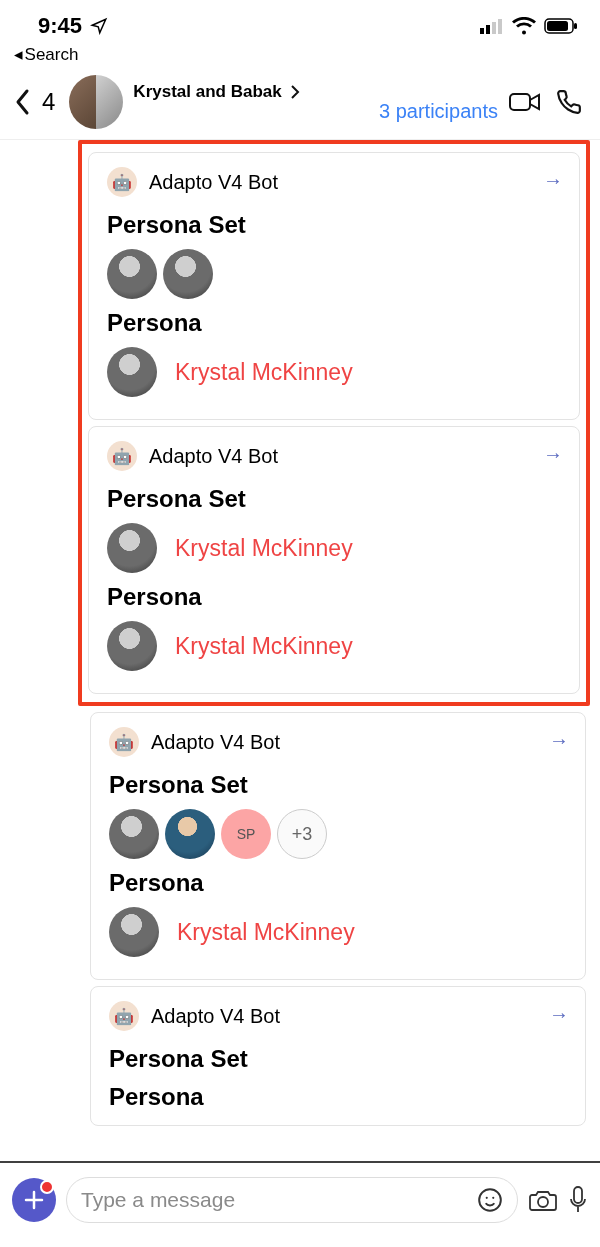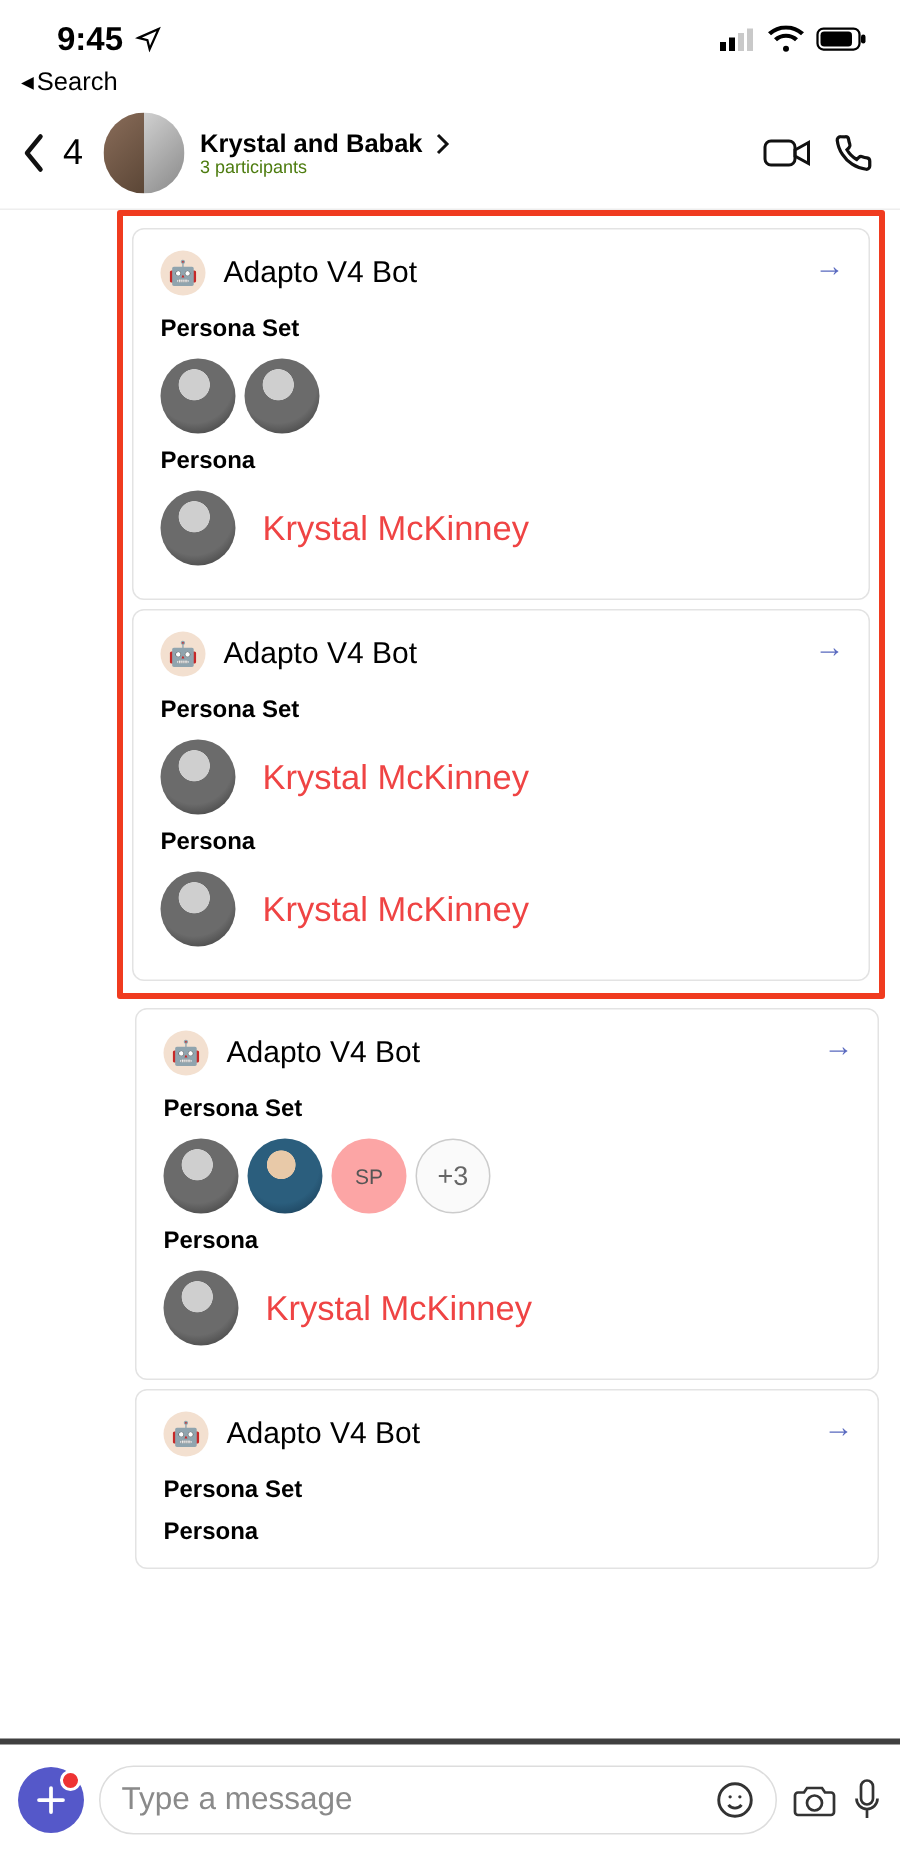--- a/index.html
+++ b/index.html
@@ -50,21 +50,21 @@
   .avatar-pair {
     width: 54px; height: 54px; border-radius: 50%;
     overflow: hidden; display:flex; flex-shrink:0;
   }
   .avatar-pair .half { width:50%; display:flex; align-items:center; justify-content:center; font-size:11px; }
   .half-a { background: linear-gradient(135deg,#8a6d5a,#5b4636); }
   .half-b { background: linear-gradient(135deg,#d0d0d0,#888); }
   .chat-title-block { flex: 1; min-width: 0; }
   .chat-title-row { display:flex; align-items:center; gap:8px;}
   .chat-title { font-size: 17px; font-weight: 700; white-space: nowrap; overflow:hidden; text-overflow: ellipsis;}
-  .chat-sub { font-size: 12px; color: #4d7c0f; margin-top:-2px;}
+  .chat-sub { font-size: 20px; color: #3b82f6; margin-top:-2px;text-align:right;}
   .hdr-icon { width: 34px; display:flex; justify-content:center; }
 
   
   .messages {
     padding: 0 10px 80px 10px;
   }
   .highlight-box {
     border: 4px solid #f03b1f;
     border-radius: 2px;
     padding: 2px 2px;
@@ -90,21 +90,21 @@
     background: #f3e0d0;
     display:flex; align-items:center; justify-content:center;
     font-size: 16px;
   }
   .bot-name { font-size: 20px; color: #000000; }
   .launch-arrow {
     position: absolute; top: 14px; right: 16px;
     color: #5b6bc0; font-size: 20px;
   }
   .section-label {
-    font-size: 16px; font-weight: 700; margin: 10px 0 10px;
+    font-size: 24px; font-weight: 700; margin: 10px 0 10px;
   }
   .avatar-row { display:flex; gap: 6px; align-items:center; margin: 4px 0 8px;}
   .persona-avatar {
     width: 50px; height: 50px; border-radius: 50%;
     background: radial-gradient(circle at 45% 35%, #cfcfcf 0 24%, #6b6b6b 25% 60%, #2f2f2f 100%);
     flex-shrink:0;
   }
   .persona-avatar.color {
     background: radial-gradient(circle at 45% 35%, #e8c9a8 0 22%, #2b5e7d 23% 60%, #14324a 100%);
   }
@@ -120,21 +120,21 @@
     display:flex; align-items:center; justify-content:center;
     font-size:18px;
   }
   .persona-line { display:flex; align-items:center; gap: 18px; margin:6px 0 4px;}
   .persona-name { font-size: 23px; color:#ef4444; }
 
   
   .composer {
     position: absolute; bottom: 0; left: 0; right: 0;
     background: #fff;
-    border-top: 4px solid #404040;
+    border-top: 2px solid #404040;
     padding: 14px 12px 24px;
     display:flex; align-items:center; gap:10px;
   }
   .plus-btn {
     width:44px; height:44px; border-radius:50%;
     background:#5558c9; color:#fff;
     display:flex; align-items:center; justify-content:center;
     font-size:26px; position:relative;
   }
   .plus-btn::after{

